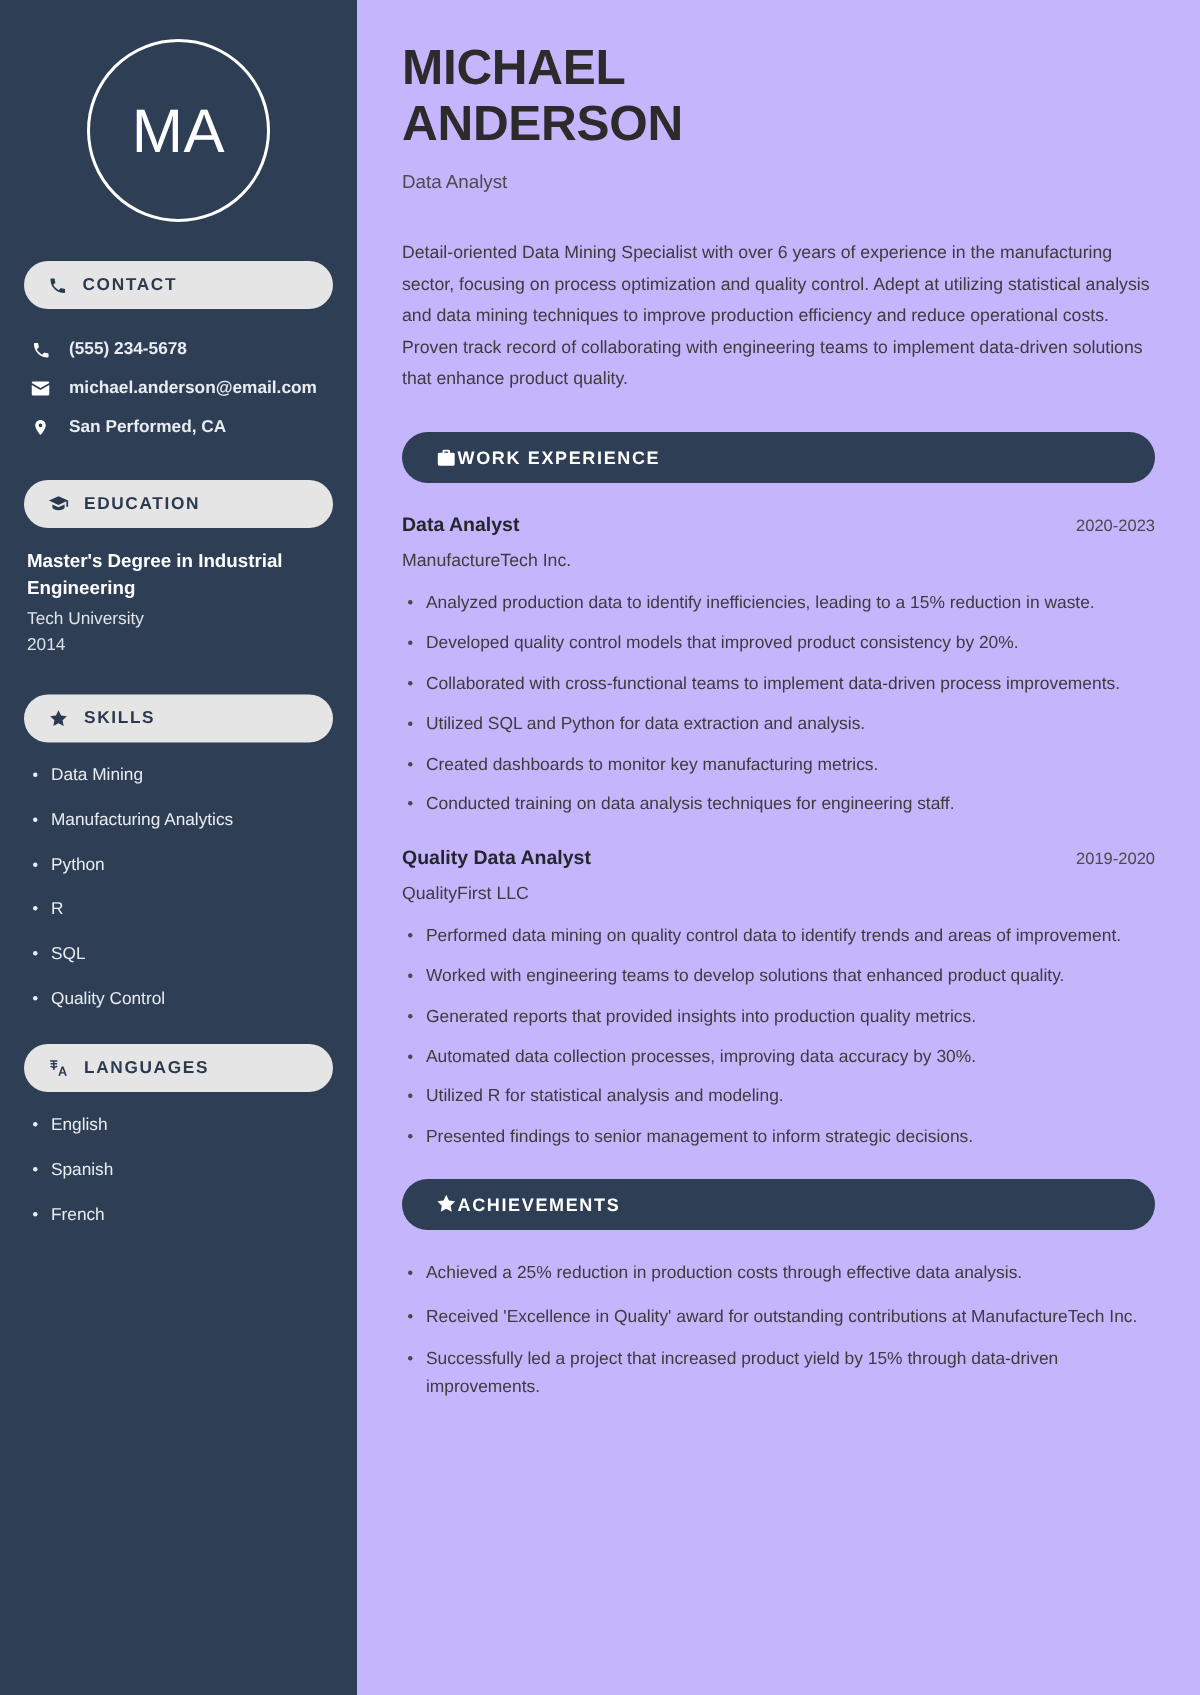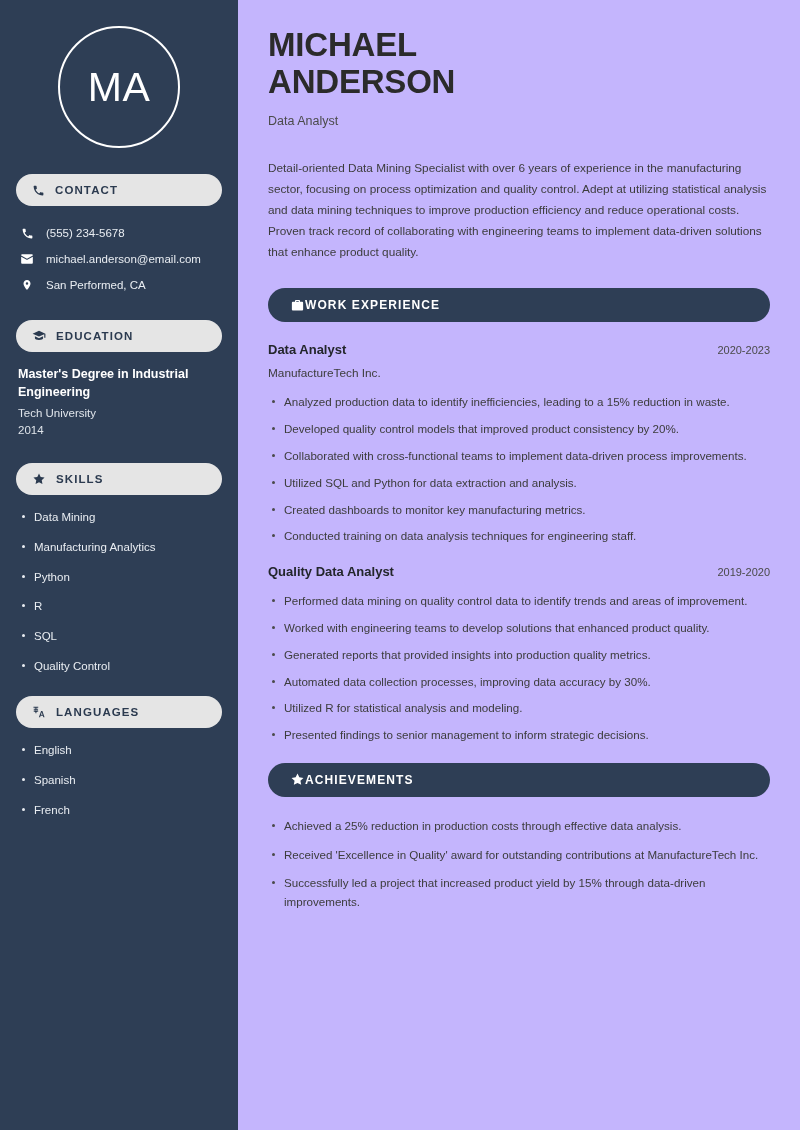--- a/index.html
+++ b/index.html
@@ -68,20 +68,21 @@
 
   .contact-list { margin-bottom: 22px; }
   .contact-row {
     display: flex;
     align-items: center;
     gap: 12px;
     padding: 5px 4px;
     font-size: 11.5px;
     color: #e9edf2;
     line-height: 1.4;
+    font-weight: bold;
   }
   .contact-row .ic { width: 14px; display: flex; justify-content: center; }
   .contact-row .ic svg { display: block; }
 
   .edu-block { padding: 0 2px 6px 2px; margin-bottom: 18px; }
   .edu-degree {
     font-size: 12.5px;
     font-weight: bold;
     line-height: 1.42;
     color: #ffffff;
@@ -321,20 +322,21 @@
         <li>Created dashboards to monitor key manufacturing metrics.</li>
         <li>Conducted training on data analysis techniques for engineering staff.</li>
       </ul>
     </div>
 
     <div class="job mt-sec">
       <div class="job-row">
         <span class="job-role">Quality Data Analyst</span>
         <span class="job-dates">2019-2020</span>
       </div>
+      <div class="job-company">QualityFirst LLC</div>
       <ul class="bullets">
         <li>Performed data mining on quality control data to identify trends and areas of improvement.</li>
         <li>Worked with engineering teams to develop solutions that enhanced product quality.</li>
         <li>Generated reports that provided insights into production quality metrics.</li>
         <li>Automated data collection processes, improving data accuracy by 30%.</li>
         <li>Utilized R for statistical analysis and modeling.</li>
         <li>Presented findings to senior management to inform strategic decisions.</li>
       </ul>
     </div>
 

